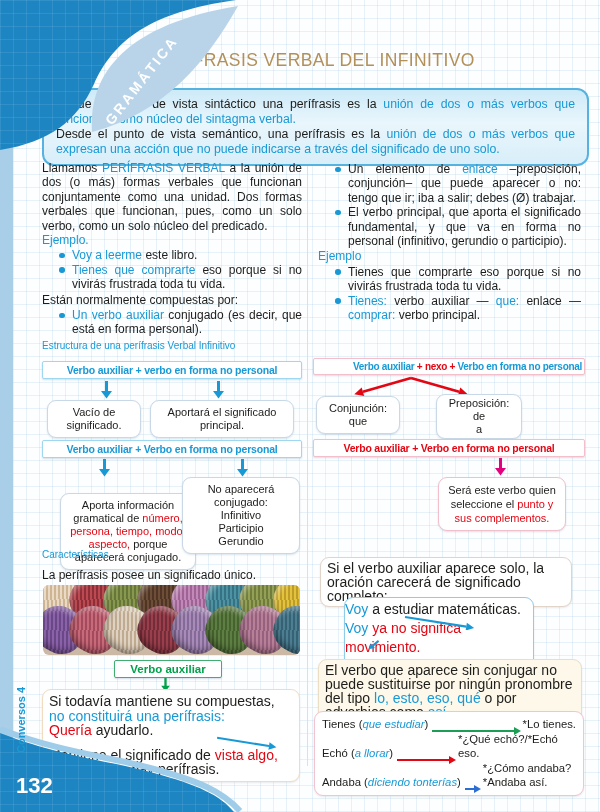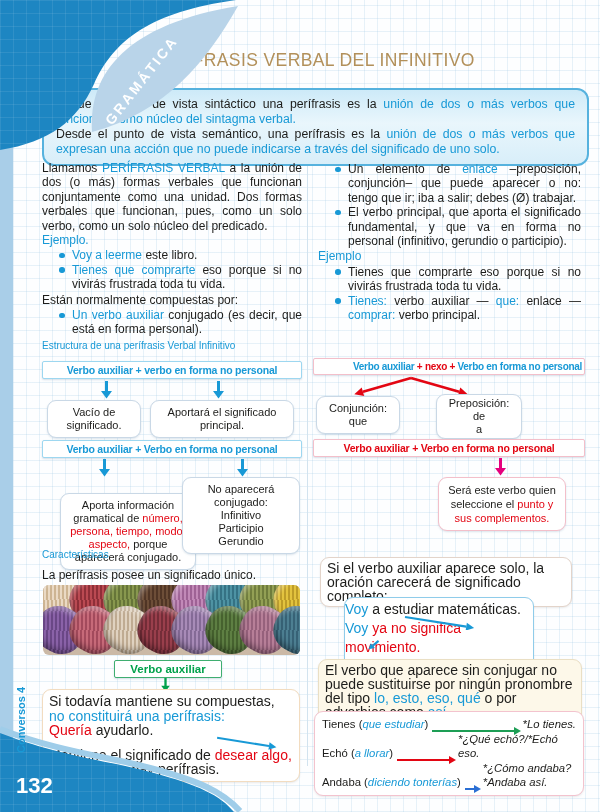--- a/index.html
+++ b/index.html
@@ -68,21 +68,21 @@
   .rbox{position:absolute;background:#fff;border-radius:9px;font-size:14px;line-height:14px;
     text-align:left;color:#1d1d1b;box-shadow:0 1px 2px rgba(150,150,150,.2);}
   #rbox-solo{left:320px;top:557px;width:238px;border:1.5px solid #e3d4ca;padding:3px 6px;}
   #rbox-voy{left:344px;top:597px;width:188px;border:1.6px solid #8fccea;line-height:19px;padding:2px 0;}
   #rbox-pron{left:318px;top:659px;width:250px;border:1.5px solid #eadfc4;background:#fdf8e9;padding:3px 6px;}
   #rbox-ex{left:314px;top:711px;width:254px;border:1.5px solid #f3c3ce;text-align:left;
     padding:5px 7px;font-size:11.3px;line-height:14.5px;}
   #lbox{left:42px;top:689px;width:244px;border:1.6px solid #f2dcc0;padding:4px 6px;line-height:14.5px;}
   .exrow{display:flex;align-items:flex-end;}
   .exleft{white-space:nowrap;}
-  .exright{max-width:118px;display:inline-block;font-style:italic;}
+  .exright{max-width:118px;display:inline-block;}
   .harr{flex:1;height:2px;background:currentColor;margin:7px 4px 0 4px;position:relative;min-width:14px;}
   .harr::after{content:"";position:absolute;right:-2px;top:-3px;
     border-left:7px solid currentColor;border-top:4px solid transparent;border-bottom:4px solid transparent;}
   .arr-green{color:#1d9e55}.arr-red{color:#e30613}.arr-blue{color:#2b6fd4}
   
   #yarn{left:43px;top:585px;width:257px;height:70px;border-radius:6px;overflow:hidden;
     background:#cbb9a6;z-index:3;}
   .yrow{display:flex;margin-top:-12px;}
   .yrow:first-child{margin-top:-8px;}
   .skein{width:48px;height:46px;border-radius:45%;margin:0 -7px;flex:none;
@@ -253,21 +253,21 @@
 
   <div id="lbox" class="rbox">
     <div><span class="seg-k">Si todavía mantiene su compuestas, </span><span class="seg-b">no constituirá una perífrasis:</span></div>
     <div><span class="seg-r">Quería</span><span class="seg-k"> ayudarlo.</span></div>
     <svg class="diag" style="display:block;margin:-3px 8px 0 auto;" width="72" height="15" viewBox="0 0 72 16">
       <g transform="translate(2,3) rotate(9)">
           <line x1="0" y1="0" x2="56" y2="0"></line>
           <polygon points="56,-4 56,4 64,0"></polygon>
         </g>
     </svg>
-    <div style="margin-top:-2px;"><span class="seg-k">Mantiene el significado de </span><span class="seg-r">desear algo,</span><span class="seg-k"> por tanto, no hay perífrasis.</span></div>
+    <div style="margin-top:-2px;"><span class="seg-k">Mantiene el significado de </span><span class="seg-r">vista algo,</span><span class="seg-k"> por tanto, no hay perífrasis.</span></div>
   </div>
 
   <div id="rbox-solo" class="rbox">Si el verbo auxiliar aparece solo, la oración carecerá de significado completo:</div>
 
   <div id="rbox-voy" class="rbox">
     <div><span class="seg-b">Voy</span><span class="seg-k"> a estudiar matemáticas.</span></div>
     <svg class="diag abs" style="left:58px;top:16px;" width="78" height="16" viewBox="0 0 78 16">
       <g transform="translate(2,3) rotate(9)">
           <line x1="0" y1="0" x2="62" y2="0"></line>
           <polygon points="62,-4 62,4 70,0"></polygon>

